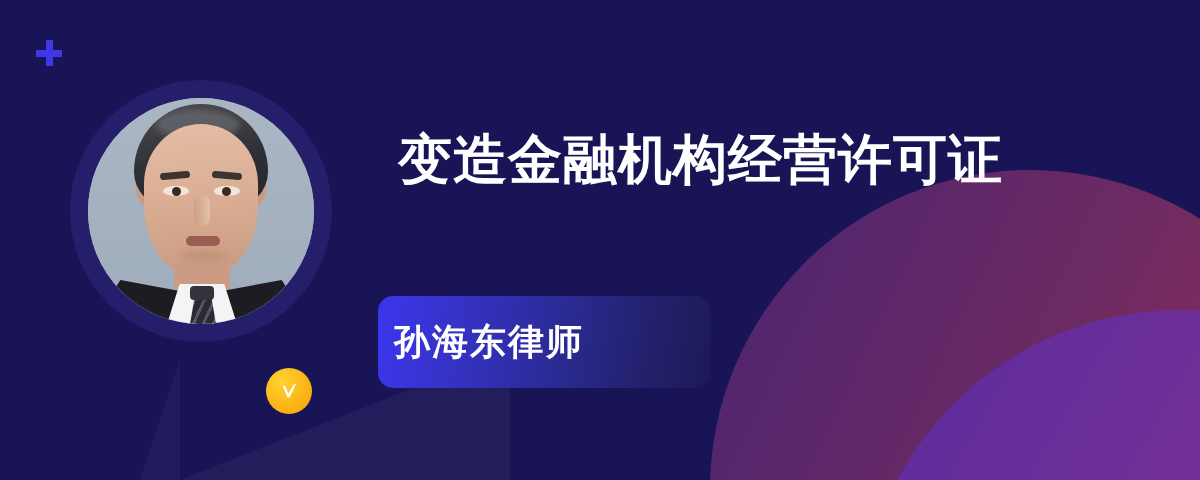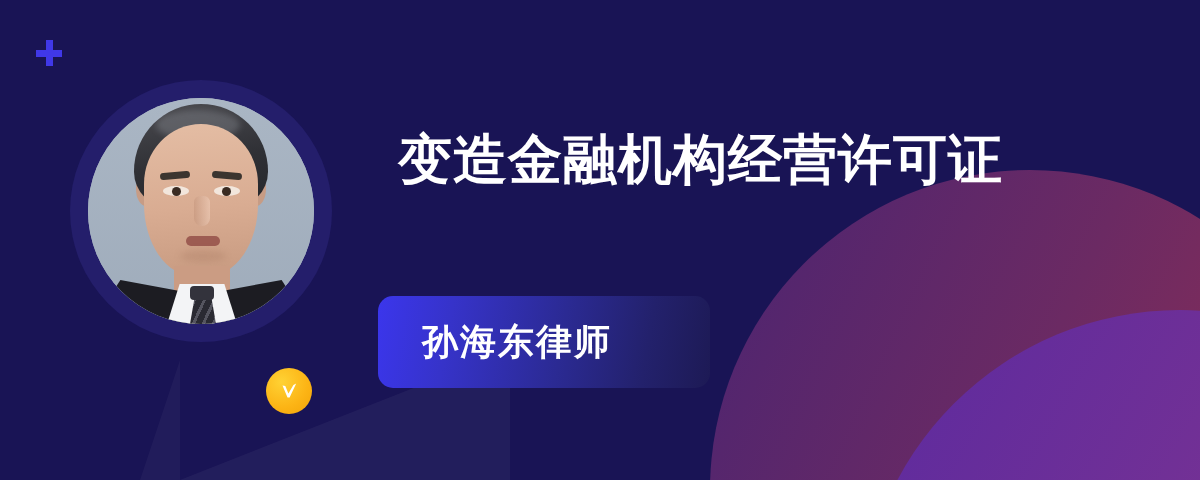--- a/index.html
+++ b/index.html
@@ -174,21 +174,21 @@
     width:332px; height:92px;
     border-radius:15px;
     background:linear-gradient(100deg,#3b36ec 0%,#3633c9 22%,#2b2a93 55%,#23216c 80%,#1d1a55 100%);
     display:flex; align-items:center;
   }
   #name-badge span {
     color:#ffffff;
     font-size:36px;
     font-weight:bold;
     letter-spacing:2px;
-    padding-left:44px;
+    padding-left:16px;
   }
 </style>
 </head>
 <body>
 
 <div id="banner">
 
   <div class="deco" id="arc-outer"></div>
   <div class="deco" id="arc-inner"></div>
   <div class="deco" id="arc-mask"></div>

